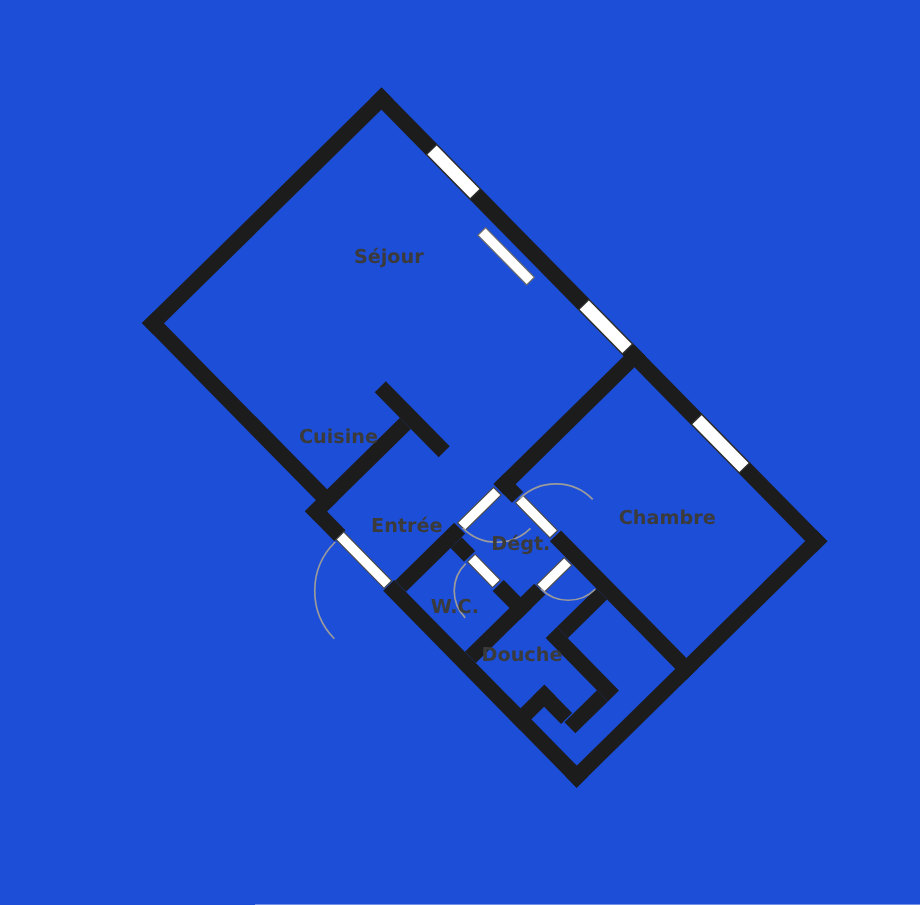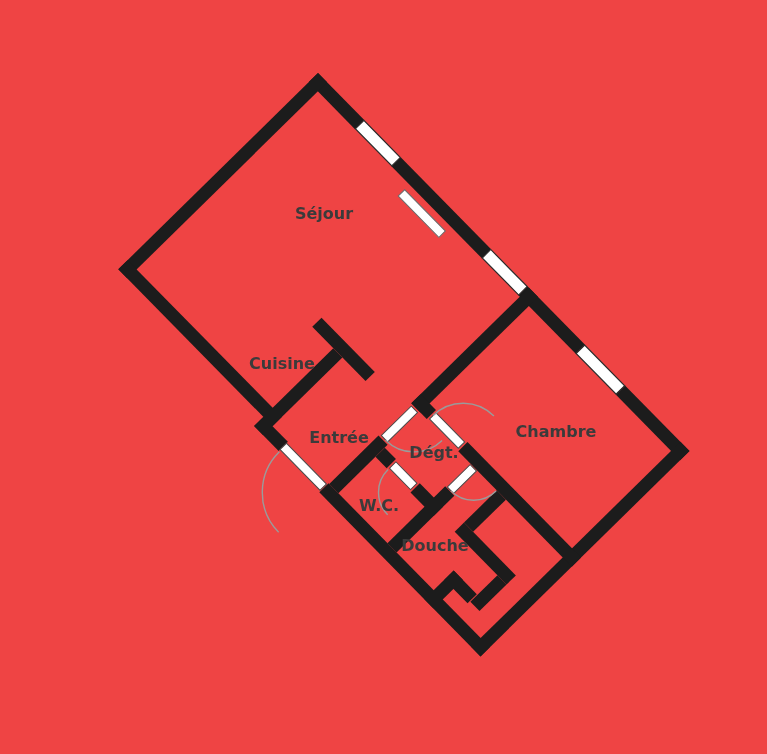--- a/index.html
+++ b/index.html
@@ -8,21 +8,21 @@
     background: #ffffff;
     width: 767px;
     height: 754px;
     overflow: hidden;
     font-family: "DejaVu Sans", "Liberation Sans", sans-serif;
   }
   .plan-stage {
     position: relative;
     width: 767px;
     height: 754px;
-    background: #ef4444;
+    background: #1d4ed8;
   }
   svg { display: block; }
   .wall { fill: #1c1c1c; stroke: none; }
   .window-glyph { fill: #ffffff; stroke: #2b2b2b; stroke-width: 1.2; }
   .door-leaf { fill: #ffffff; stroke: #4a4a4a; stroke-width: 1; }
   .door-arc { fill: none; stroke: #9b9b9b; stroke-width: 1.4; }
   .radiator { fill: #ffffff; stroke: #6a6a6a; stroke-width: 1; }
   .room-label {
     fill: #3b3b3b;
     font-family: "DejaVu Sans", "Liberation Sans", sans-serif;

